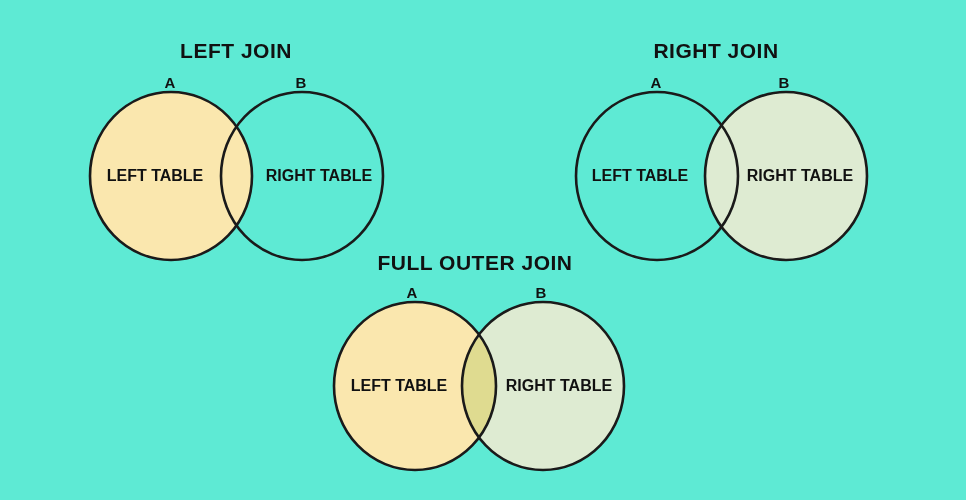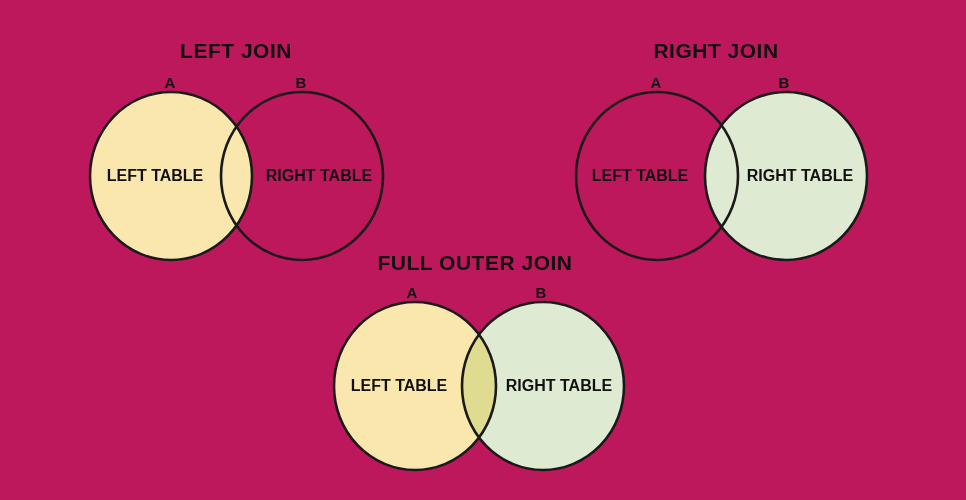--- a/index.html
+++ b/index.html
@@ -4,21 +4,21 @@
 <style>
   html, body {
     margin: 0;
     padding: 0;
     background: #ffffff;
   }
   .stage {
     width: 966px;
     height: 500px;
     position: relative;
-    background: #be185d;
+    background: #5eead4;
     overflow: hidden;
   }
   svg text {
     font-family: "Liberation Sans", sans-serif;
     font-weight: 700;
     text-anchor: middle;
   }
   .title {
     font-size: 21px;
     letter-spacing: 0.5px;

